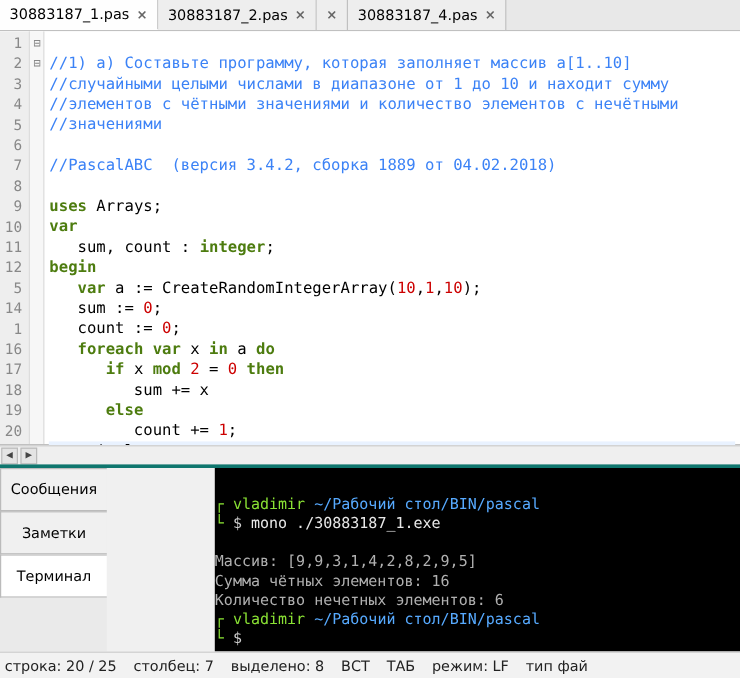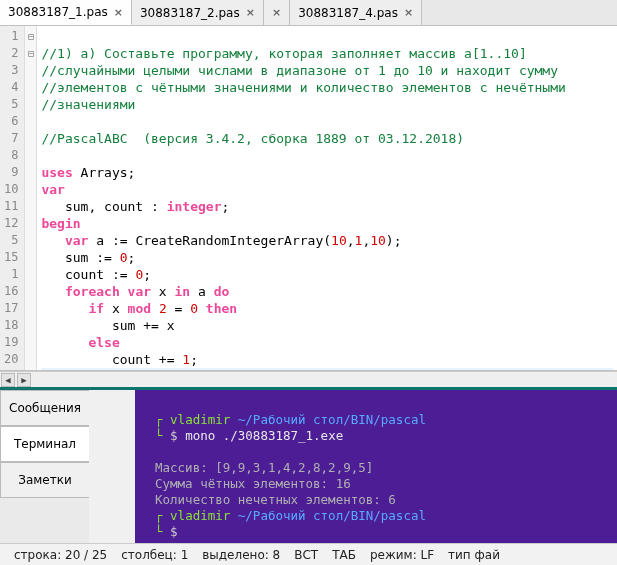--- a/index.html
+++ b/index.html
@@ -67,22 +67,22 @@
     border-right: 1px solid #ddd;
   }
   .code {
     flex: 1;
     padding: 2px 4px;
     font-size: 13px;
     line-height: 17px;
     white-space: pre;
     overflow: auto;
   }
-  .c-comment { color: #15803d; text-align: right; }
-  .c-keyword { color: #ec4899; font-weight: bold; }
+  .c-comment { color: #3b82f6; text-align: right; }
+  .c-keyword { color: #4d7c0f; font-weight: bold; }
   .c-number  { color: #cc0000; }
   .code .hl  { background: #e9f2ff; display: inline-block; min-width: 100%; }
 
   .hscroll {
     height: 16px;
     background: #efefef;
     border-top: 1px solid #ccc;
     display: flex;
     align-items: center;
   }
@@ -117,42 +117,43 @@
     background: #f0f0f0;
     cursor: pointer;
     min-width: 80px;
     text-align: center;
   }
   .side-tab.active {
     background: #ffffff;
   }
   .terminal {
     flex: 1;
-    background: #4c1d95;
+    background: #000000;
     color: #cccccc;
-    padding: 6px 20px;
+    padding: 6px 0;
     font-size: 12.5px;
     line-height: 16px;
     white-space: pre;
     overflow: hidden;
+    margin-left: 44px;
   }
   .t-green  { color: #8ae234; }
   .t-blue   { color: #57aaff; }
   .t-white  { color: #e8e8e8; }
   .t-gray   { color: #b0b0b0; }
   .t-prompt { color: #cccccc; }
 
   .statusbar {
     height: 22px;
     background: #f2f2f2;
     border-top: 1px solid #ccc;
     display: flex;
     align-items: center;
     gap: 14px;
-    padding: 0 14px;
+    padding: 0 4px;
     font-family: "DejaVu Sans", Arial, sans-serif;
     font-size: 12px;
     color: #222;
     white-space: nowrap;
     overflow: hidden;
   }
 </style>
 </head>
 <body>
 
@@ -182,21 +183,21 @@
       <div>4</div>
     <div>5</div>
       <div>6</div>
       <div>7</div>
       <div>8</div>
     <div>9</div>
       <div>10</div>
       <div>11</div>
       <div>12</div>
     <div>5</div>
-      <div>15</div>
+      <div>14</div>
       <div>1</div>
       <div>16</div>
     <div>17</div>
       <div>18</div>
       <div>19</div>
       <div>20</div>
     <div>21</div>
   </div>
   <div class="foldcol">
     <div>⊟</div>
@@ -223,21 +224,21 @@
       <div></div>
       <div></div>
       <div></div>
   </div>
   <div class="code">
 <span class="c-comment">//1) а) Составьте программу, которая заполняет массив a[1..10]</span>
 <span class="c-comment">//случайными целыми числами в диапазоне от 1 до 10 и находит сумму</span>
 <span class="c-comment">//элементов с чётными значениями и количество элементов с нечётными</span>
 <span class="c-comment">//значениями</span>
 <span></span>
-<span class="c-comment">//PascalABC  (версия 3.4.2, сборка 1889 от 03.12.2018)</span>
+<span class="c-comment">//PascalABC  (версия 3.4.2, сборка 1889 от 04.02.2018)</span>
 <span></span>
 <span class="c-keyword">uses</span><span> Arrays;</span>
 <span class="c-keyword">var</span>
 <span>   sum, count : </span><span class="c-keyword">integer</span><span>;</span>
 <span class="c-keyword">begin</span>
 <span>   </span><span class="c-keyword">var</span><span> a := CreateRandomIntegerArray(</span><span class="c-number">10</span><span>,</span><span class="c-number">1</span><span>,</span><span class="c-number">10</span><span>);</span>
 <span>   sum := </span><span class="c-number">0</span><span>;</span>
 <span>   count := </span><span class="c-number">0</span><span>;</span>
 <span>   </span><span class="c-keyword">foreach</span><span> </span><span class="c-keyword">var</span><span> x </span><span class="c-keyword">in</span><span> a </span><span class="c-keyword">do</span>
 <span>      </span><span class="c-keyword">if</span><span> x </span><span class="c-keyword">mod</span><span> </span><span class="c-number">2</span><span> = </span><span class="c-number">0</span><span> </span><span class="c-keyword">then</span>
@@ -254,36 +255,36 @@
 
 <div class="hscroll">
   <div class="arrow">◀</div>
   <div class="arrow">▶</div>
   <div style="flex:1"></div>
 </div>
 
 <div class="bottom">
   <div class="side-tabs">
     <div class="side-tab">Сообщения</div>
+    <div class="side-tab">Заметки</div>
     <div class="side-tab active">Терминал</div>
-    <div class="side-tab">Заметки</div>
   </div>
   <div class="terminal">
 <span class="t-green">┌ </span><span class="t-green">vladimir </span><span class="t-blue">~/Рабочий стол/BIN/pascal</span>
 <span class="t-green">└ </span><span class="t-prompt">$ </span><span class="t-white">mono ./30883187_1.exe</span>
 <span></span>
 <span class="t-gray">Массив: [9,9,3,1,4,2,8,2,9,5]</span>
 <span class="t-gray">Сумма чётных элементов: 16</span>
 <span class="t-gray">Количество нечетных элементов: 6</span>
 <span class="t-green">┌ </span><span class="t-green">vladimir </span><span class="t-blue">~/Рабочий стол/BIN/pascal</span>
 <span class="t-green">└ </span><span class="t-prompt">$ </span>
   </div>
 </div>
 
 <div class="statusbar">
   <span>строка: 20 / 25</span>
-  <span>столбец: 1</span>
+  <span>столбец: 7</span>
   <span>выделено: 8</span>
   <span>ВСТ</span>
   <span>ТАБ</span>
   <span>режим: LF</span>
   <span>тип фай</span>
 </div>
 
 </body></html>

